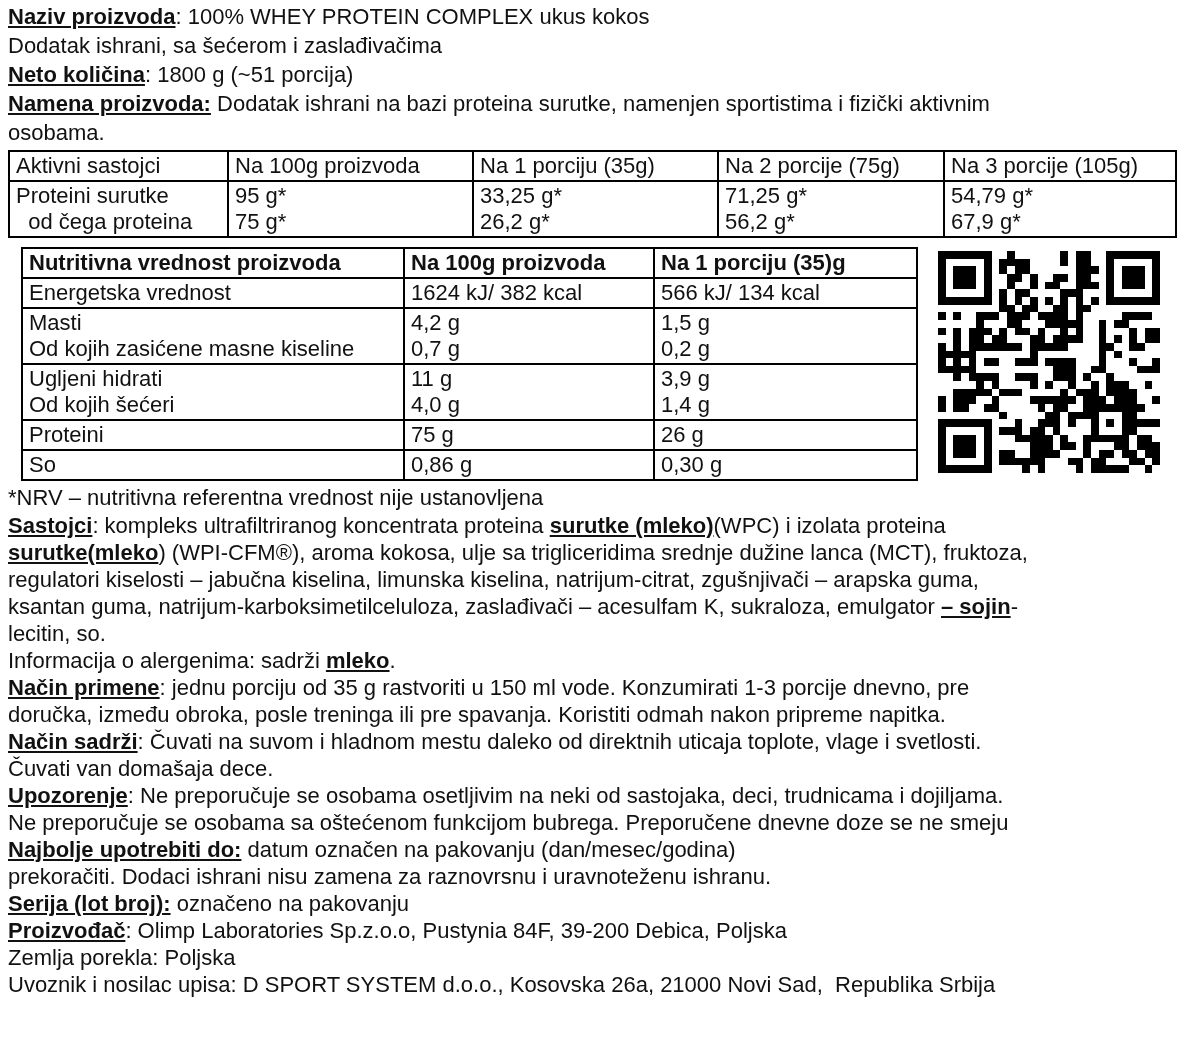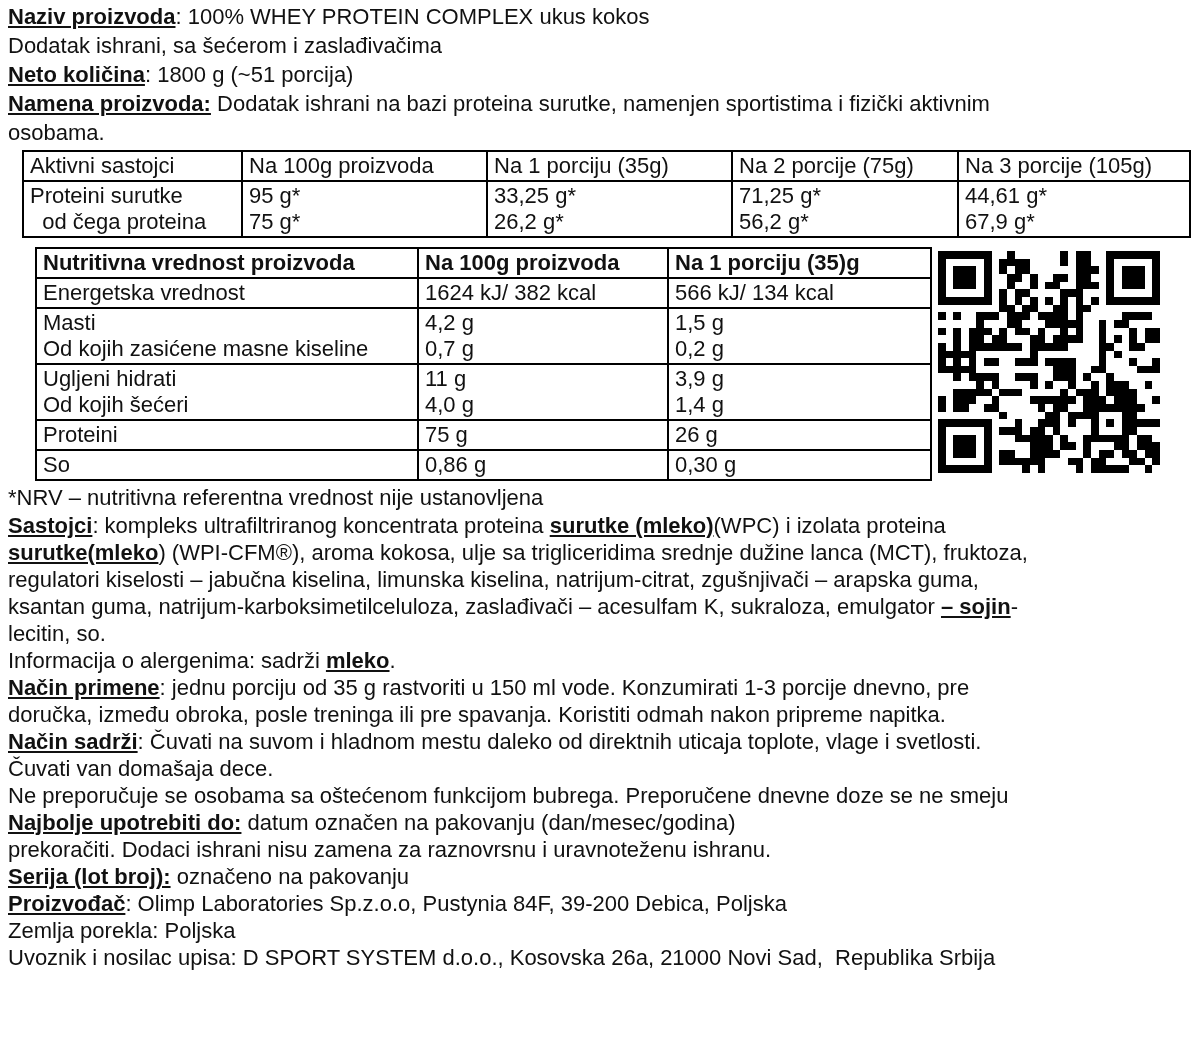--- a/index.html
+++ b/index.html
@@ -6,21 +6,21 @@
   body{
     width:1191px;height:1044px;
     font-family:"Liberation Sans", sans-serif;
     color:#111111;
     overflow:hidden;
   }
   .page{box-sizing:border-box;width:1191px;height:1044px;padding:2px 8px 0 8px;overflow:hidden;}
   .line{white-space:pre;font-size:22px;line-height:27px;}
   .hdr .line{line-height:29px;}
   .bold{font-weight:bold;text-decoration:underline;}
-  table{border-collapse:collapse;table-layout:fixed;margin-left:14px;}
+  table{border-collapse:collapse;table-layout:fixed;}
   td,th{border:2px solid #000;padding:1px 6px;vertical-align:top;text-align:left;font-weight:normal;}
   .cell-line{white-space:pre;font-size:22px;line-height:26px;}
   .t1{width:1167px;margin-top:3px;}
   .t2{width:895px;flex:0 0 auto;}
   .t2 th .cell-line{font-weight:bold;}
   .row2{display:flex;align-items:flex-start;margin-top:9px;padding-left:13px;}
   .qr{margin-left:auto;margin-right:23px;margin-top:4px;width:222px;height:222px;}
   .qr svg{display:block;width:222px;height:222px;}
   .nrv{margin-top:3px;}
   .bodytext{margin-top:1px;}
@@ -65,21 +65,21 @@
           </td>
       <td>
             <div class="cell-line"><span>33,25 g*</span></div>
             <div class="cell-line"><span>26,2 g*</span></div>
           </td>
       <td>
             <div class="cell-line"><span>71,25 g*</span></div>
             <div class="cell-line"><span>56,2 g*</span></div>
           </td>
       <td>
-            <div class="cell-line"><span>44,61 g*</span></div>
+            <div class="cell-line"><span>54,79 g*</span></div>
             <div class="cell-line"><span>67,9 g*</span></div>
           </td>
     </tr>
   </tbody>
     </table>
 
   <div class="row2">
     <table class="t2">
       <colgroup>
         <col style="width:382px">
@@ -595,20 +595,21 @@
       <div class="line"><span class="bold">Sastojci</span><span>: kompleks ultrafiltriranog koncentrata proteina </span><span class="bold">surutke (mleko)</span><span>(WPC) i izolata proteina</span></div>
       <div class="line"><span class="bold">surutke(mleko</span><span>) (WPI-CFM®), aroma kokosa, ulje sa trigliceridima srednje dužine lanca (MCT), fruktoza,</span></div>
       <div class="line"><span>regulatori kiselosti – jabučna kiselina, limunska kiselina, natrijum-citrat, zgušnjivači – arapska guma,</span></div>
       <div class="line"><span>ksantan guma, natrijum-karboksimetilceluloza, zaslađivači – acesulfam K, sukraloza, emulgator </span><span class="bold">– sojin</span><span>-</span></div>
       <div class="line"><span>lecitin, so.</span></div>
       <div class="line"><span>Informacija o alergenima: sadrži </span><span class="bold">mleko</span><span>.</span></div>
       <div class="line"><span class="bold">Način primene</span><span>: jednu porciju od 35 g rastvoriti u 150 ml vode. Konzumirati 1-3 porcije dnevno, pre</span></div>
       <div class="line"><span>doručka, između obroka, posle treninga ili pre spavanja. Koristiti odmah nakon pripreme napitka.</span></div>
       <div class="line"><span class="bold">Način sadrži</span><span>: Čuvati na suvom i hladnom mestu daleko od direktnih uticaja toplote, vlage i svetlosti.</span></div>
       <div class="line"><span>Čuvati van domašaja dece.</span></div>
+      <div class="line"><span class="bold">Upozorenje</span><span>: Ne preporučuje se osobama osetljivim na neki od sastojaka, deci, trudnicama i dojiljama.</span></div>
       <div class="line"><span>Ne preporučuje se osobama sa oštećenom funkcijom bubrega. Preporučene dnevne doze se ne smeju</span></div>
       <div class="line"><span class="bold">Najbolje upotrebiti do:</span><span> datum označen na pakovanju (dan/mesec/godina)</span></div>
       <div class="line"><span>prekoračiti. Dodaci ishrani nisu zamena za raznovrsnu i uravnoteženu ishranu.</span></div>
       <div class="line"><span class="bold">Serija (lot broj):</span><span> označeno na pakovanju</span></div>
       <div class="line"><span class="bold">Proizvođač</span><span>: Olimp Laboratories Sp.z.o.o, Pustynia 84F, 39-200 Debica, Poljska</span></div>
       <div class="line"><span>Zemlja porekla: Poljska</span></div>
       <div class="line"><span>Uvoznik i nosilac upisa: D SPORT SYSTEM d.o.o., Kosovska 26a, 21000 Novi Sad,  Republika Srbija</span></div>
     </div>
 
 </div>

